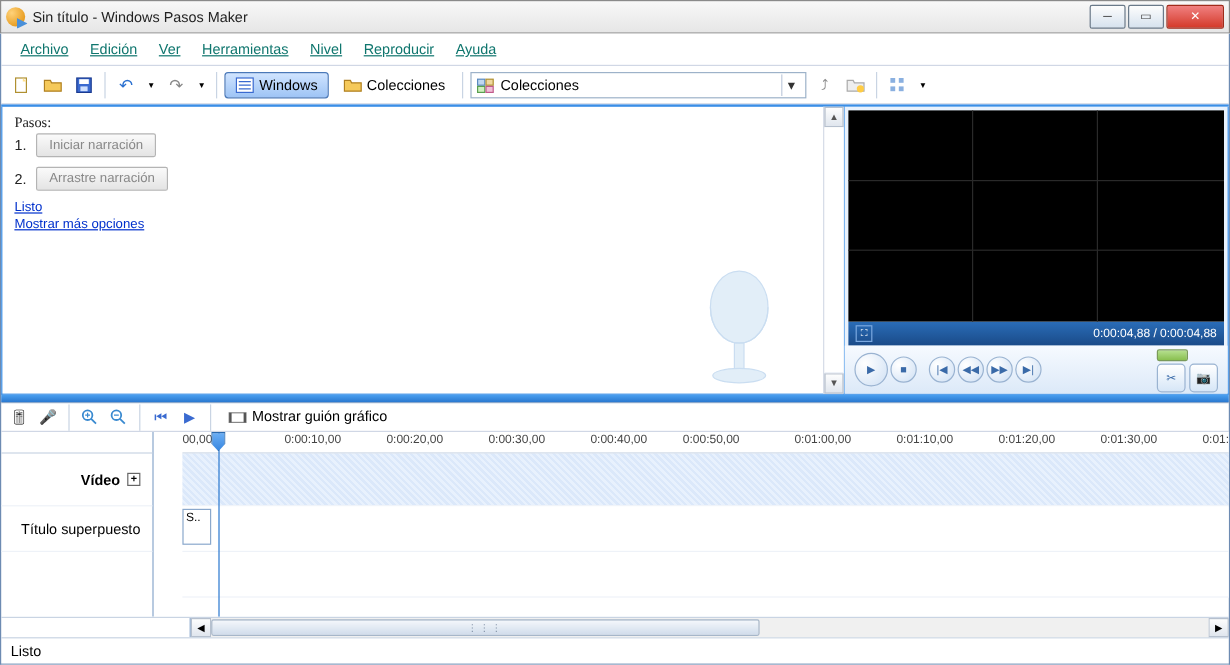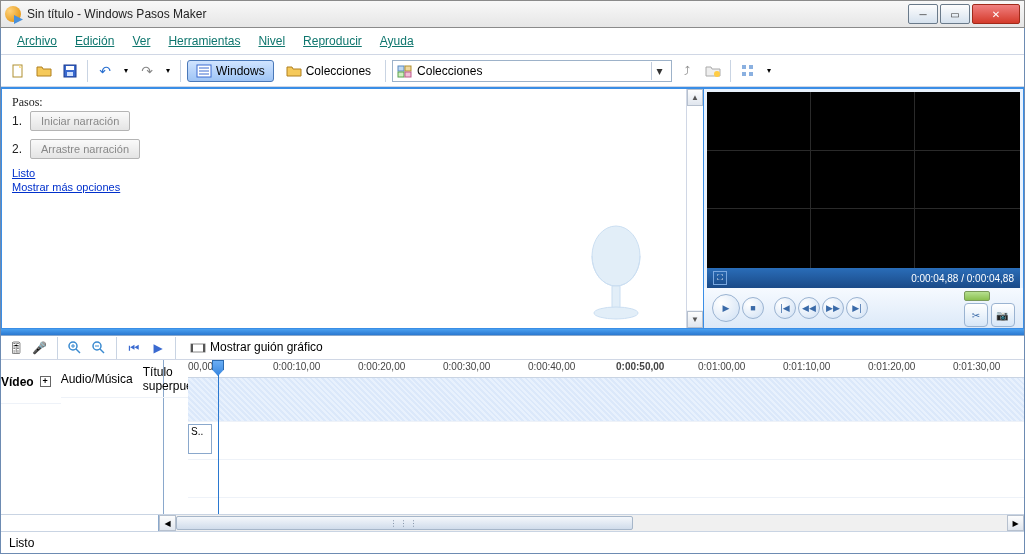--- a/index.html
+++ b/index.html
@@ -72,21 +72,21 @@
 .sqbtn { width: 24px; height: 24px; border: 1px solid #9ab3d1; border-radius: 4px; background: linear-gradient(#fff,#d6e6f7); display: flex; align-items: center; justify-content: center; font-size: 10px; color: #3a6aa8; cursor: default; }
 .green-ind { width: 26px; height: 10px; border: 1px solid #7a9a5a; border-radius: 2px; background: linear-gradient(#b6e090,#8ac050); align-self: flex-start; margin-top: 2px; }
 
 
 .tl-divider { height: 6px; background: linear-gradient(#4aa0f0,#2a78d0); }
 .tl { height: 196px; display: flex; flex-direction: column; border-top: 1px solid #8aa8cc; font-size: 12px; }
 .tl-toolbar { height: 24px; display: flex; align-items: center; gap: 6px; padding: 0 6px; border-bottom: 1px solid #d0d7e5; }
 .tl-toolbar .tbtn { width: 18px; height: 18px; }
 .tl-toolbar .story { display: flex; align-items: flex-start; gap: 4px; padding: 0 6px; cursor: default; }
 .tl-body { flex: 1; display: flex; min-height: 0; overflow: hidden; }
-.tl-labels { width: 163px; border-right: 1px solid #8aa8cc; display: flex; flex-direction: row; }
+.tl-labels { width: 127px; border-right: 1px solid #8aa8cc; display: flex; flex-direction: column; }
 .ruler-spacer { height: 18px; border-bottom: 1px solid #c9d4e3; }
 .tl-row { display: flex; align-items: center; justify-content: flex-end; padding-right: 10px; font-size: 12px; border-bottom: 1px solid #eef2f8; position: relative; }
 .tl-row.video { height: 44px; font-weight: bold; }
 .tl-row.audio { height: 38px; }
 .tl-row.title { height: 38px; }
 .tl-tracks { flex: 1; display: flex; flex-direction: column; min-width: 0; position: relative; margin-left: 24px; }
 .ruler { height: 18px; border-bottom: 1px solid #c9d4e3; position: relative; background: #fff; font-size: 10px; color: #444; overflow: hidden; white-space: nowrap; }
 .ruler .tick { position: absolute; top: 1px; }
 .track { border-bottom: 1px solid #eef2f8; position: relative; background: #fff; }
 .track.video { height: 44px; background: repeating-linear-gradient(45deg,#dbe8fa 0,#dbe8fa 2px,#e8f1fd 2px,#e8f1fd 4px); }
@@ -304,35 +304,32 @@
       </div>
     </div>
 
     <div class="tl-body">
       <div class="tl-labels">
         <div class="ruler-spacer"></div>
         <div class="tl-row video">
           <span>Vídeo</span>
           <span class="expand-box">+</span>
         </div>
-        <div class="tl-row audio">
-            <span>Audio/Música</span>
-          </div>
         <div class="tl-row title">
             <span>Título superpuesto</span>
           </div>
       </div>
       <div class="tl-tracks">
         <div class="ruler" id="tl-ruler">
             <span class="tick" style="left: 0px;">00,00</span>
             <span class="tick" style="left: 85px;">0:00:10,00</span>
             <span class="tick" style="left: 170px;">0:00:20,00</span>
             <span class="tick" style="left: 255px;">0:00:30,00</span>
             <span class="tick" style="left: 340px;">0:00:40,00</span>
-            <span class="tick" style="left: 428px; font-weight: bold;">0:00:50,00</span>
+            <span class="tick" style="left: 417px;">0:00:50,00</span>
             <span class="tick" style="left: 510px;">0:01:00,00</span>
             <span class="tick" style="left: 595px;">0:01:10,00</span>
             <span class="tick" style="left: 680px;">0:01:20,00</span>
             <span class="tick" style="left: 765px;">0:01:30,00</span>
             <span class="tick" style="left: 850px;">0:01:40,00</span>
           </div>
         <div class="track video"></div>
         <div class="track maudio">
           <div class="clip">S..</div>
         </div>

